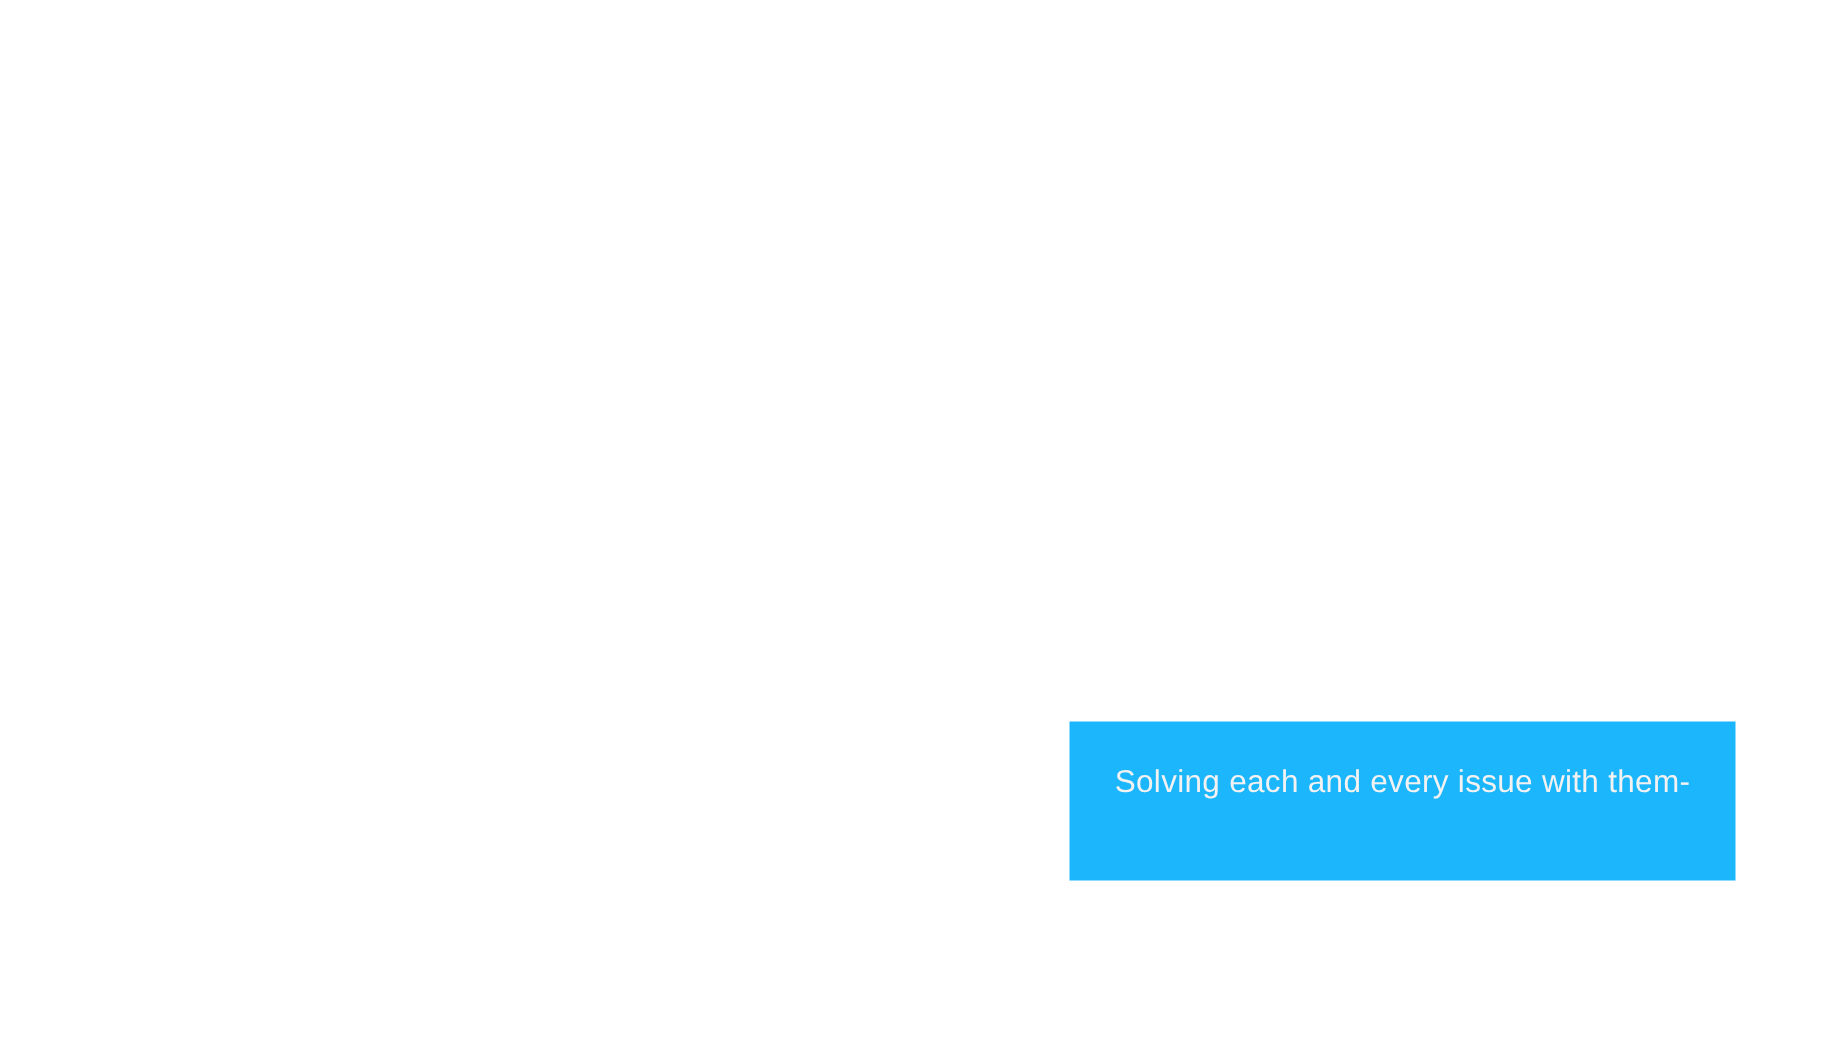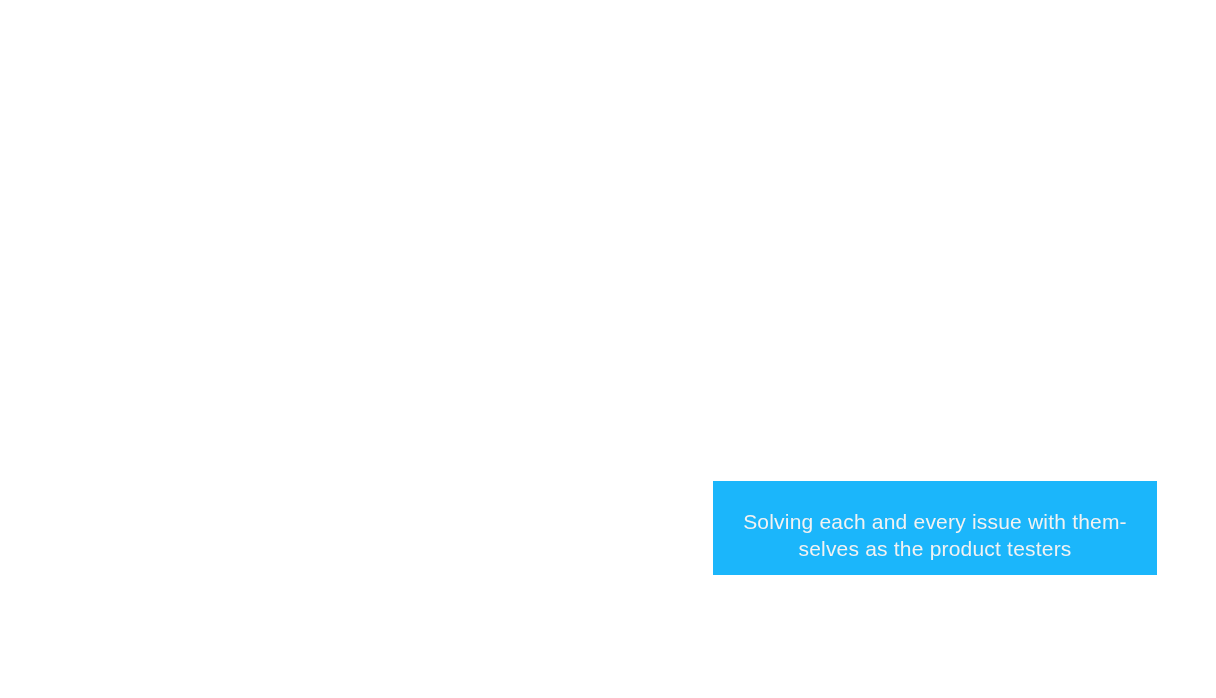--- a/index.html
+++ b/index.html
@@ -13,21 +13,21 @@
     height: 698px;
     background: #ffffff;
     overflow: hidden;
     font-family: "Liberation Sans", sans-serif;
   }
   .callout {
     position: absolute;
     left: 713px;
     top: 481px;
     width: 444px;
-    height: 94px;
+    height: 106px;
     box-sizing: border-box;
     background: #1bb6fb;
     padding: 27px 20px 13px 20px;
   }
   .callout-text {
     margin: 0;
     color: #f2f2f2;
     font-size: 21px;
     line-height: 27px;
     font-weight: 400;
@@ -38,16 +38,15 @@
     display: block;
   }
 </style>
 </head>
 <body>
 
 <div class="slide">
   <div class="callout">
     <p class="callout-text">
       <span class="line">Solving each and every issue with them-</span>
-      <span class="line">selves as the product testers</span>
     </p>
   </div>
 </div>
 
 </body></html>

